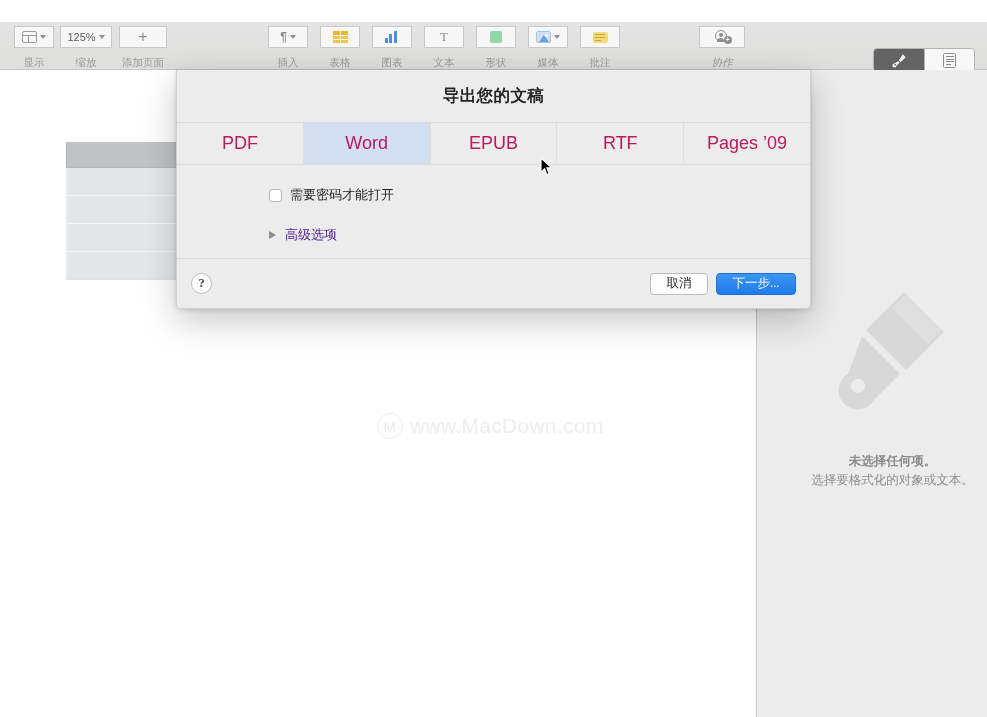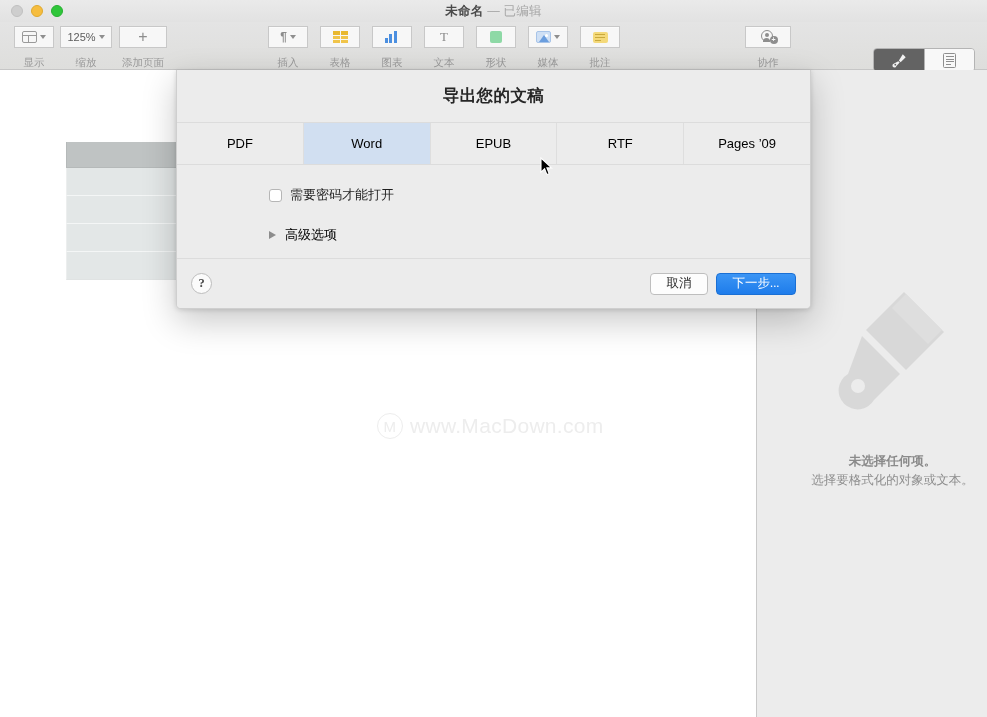--- a/index.html
+++ b/index.html
@@ -138,34 +138,34 @@
     overflow: hidden;
   }
   .dlg-title {
     height: 52px; display: flex; align-items: center; justify-content: center;
     font-size: 16.5px; font-weight: bold; color: #262626; letter-spacing: .4px;
     background: #ececec;
   }
   .dlg-tabs { display: flex; height: 43px; border-top: 1px solid #dcdcdc; border-bottom: 1px solid #dcdcdc; }
   .dlg-tab {
     flex: 1; display: flex; align-items: center; justify-content: center;
-    font-size: 13px; color: #000000; background: #ececec;
+    font-size: 18px; color: #be185d; background: #ececec;
     border-right: 1px solid #dedede; cursor: default;
   }
   .dlg-tab:last-child { border-right: none; }
   .dlg-tab.active { background: #d1dff1; }
   .dlg-body { height: 93px; position: relative; background: #ececec; }
   .chk-row { position: absolute; left: 92px; top: 21px; display: flex; align-items: center; gap: 8px; }
   .checkbox { width: 13px; height: 13px; background: #fff; border: 1px solid #b6b6b6; border-radius: 3px;
               box-shadow: 0 1px 0 rgba(255,255,255,.8) inset; }
   .chk-label { font-size: 13px; color: #1f1f1f; font-family: Liberation Serif, serif; }
   .adv-row { position: absolute; left: 92px; top: 61px; display: flex; align-items: center; gap: 9px; }
   .tri { width: 0; height: 0; border-top: 4.5px solid transparent; border-bottom: 4.5px solid transparent;
          border-left: 7px solid #8c8c8c; }
-  .adv-label { font-size: 13px; color: #000000; }
+  .adv-label { font-size: 13px; color: #4c1d95; }
   .dlg-footer {
     height: 50px; border-top: 1px solid #dcdcdc; background: #ececec;
     display: flex; align-items: center; padding: 0 14px; position: relative;
   }
   .help-btn {
     width: 21px; height: 21px; border-radius: 50%; background: #fbfbfb; border: 1px solid #bdbdbd;
     display: flex; align-items: center; justify-content: center; font-size: 12.5px;
     font-weight: bold; color: #4a4a4a; font-family: "Liberation Serif", serif;
   }
   .footer-btns { position: absolute; right: 14px; display: flex; gap: 8px; align-items: center; }
@@ -178,30 +178,20 @@
                  min-width: 80px; }
 
   
   .cursor { position: absolute; left: 540px; top: 157px; width: 14px; height: 20px; }
 </style>
 </head>
 <body>
 
 <div id="app">
 
-  <div class="titlebar">
-    <div class="traffic">
-      <div class="light close"></div>
-      <div class="light min"></div>
-      <div class="light max"></div>
-    </div>
-    <div class="win-title">
-      <span>未命名</span><span class="dim"> — </span><span class="dim">已编辑</span>
-    </div>
-  </div>
 
   <div class="toolbar">
 
     <div class="tb-group" style="left:8px;">
       <div class="tb-item">
         <div class="tb-btn">
           <span class="ic-display"></span>
           <span class="chev"></span>
         </div>
         <span class="tb-label">显示</span>
@@ -276,21 +266,21 @@
           <span class="ic-comment">
             <i style="top:2px;width:10px"></i>
               <i style="top:5px;width:10px"></i>
               <i style="top:8px;width:6px"></i>
           </span>
         </div>
         <span class="tb-label">批注</span>
       </div>
     </div>
 
-    <div class="tb-group" style="left:742px;">
+    <div class="tb-group" style="left:696px;font-style:italic;">
       <div class="tb-item">
         <div class="tb-btn" style="min-width:46px">
           <span class="ic-collab">
             <span class="head"></span>
               <span class="plusb">+</span>
           </span>
         </div>
         <span class="tb-label">协作</span>
       </div>
     </div>

